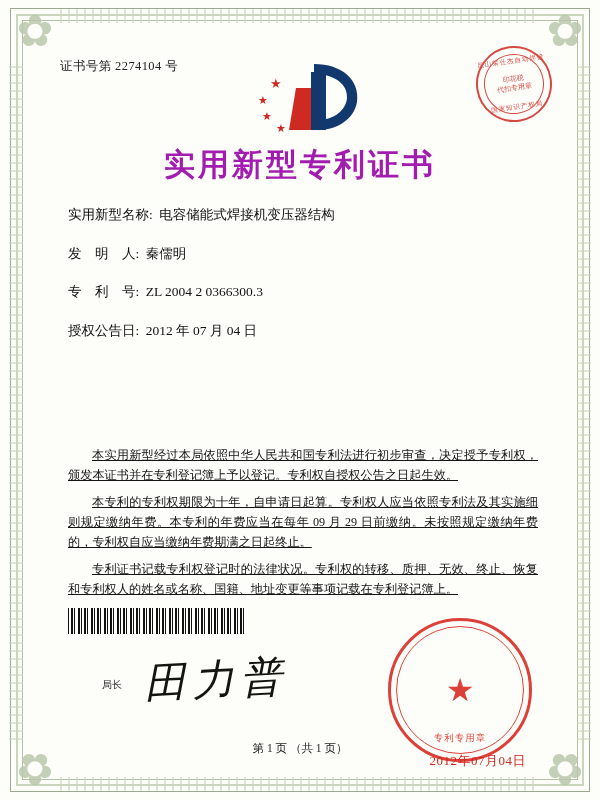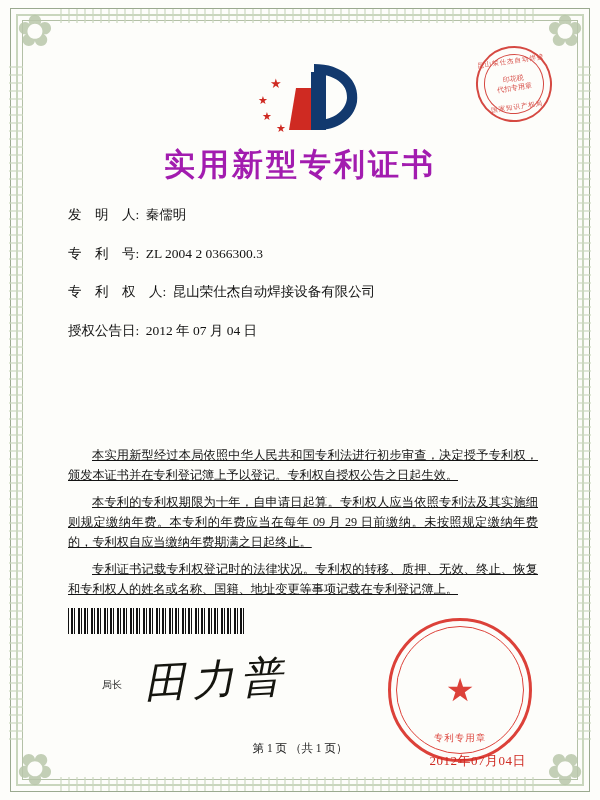--- a/index.html
+++ b/index.html
@@ -301,20 +301,21 @@
   <div class="guilloche-left"></div>
   <div class="guilloche-right"></div>
 
   <div class="corner corner-tl">✿</div>
   <div class="corner corner-tr">✿</div>
   <div class="corner corner-bl">✿</div>
   <div class="corner corner-br">✿</div>
 
   <div class="content">
 
+    <div class="cert-number">证书号第 2274104 号</div>
 
     <div class="logo">
       <svg width="112" height="78" viewBox="0 0 112 78" xmlns="http://www.w3.org/2000/svg">
         <path d="M58 6 C86 6 104 22 101 44 C98 62 80 72 62 72 L62 62 C78 62 90 52 91 40 C92 26 78 16 58 16 Z" fill="#12396e"></path>
         <path d="M55 14 L70 14 L70 72 L55 72 Z" fill="#12396e"></path>
         <path d="M40 30 L55 30 L55 72 L33 72 Z" fill="#cf2a22"></path>
         <g fill="#cf2a22">
           <text x="14" y="30" font-size="13" font-family="DejaVu Sans, sans-serif">★</text>
           <text x="2" y="46" font-size="11" font-family="DejaVu Sans, sans-serif">★</text>
           <text x="6" y="62" font-size="11" font-family="DejaVu Sans, sans-serif">★</text>
@@ -327,32 +328,32 @@
       <div class="ts-inner"></div>
       <div class="ts-arc-top">昆山荣仕杰自动焊接</div>
       <div class="ts-text">印花税<br>代扣专用章</div>
       <div class="ts-arc-bottom">国家知识产权局</div>
     </div>
 
     <div class="title">实用新型专利证书</div>
 
     <div class="fields">
       <div class="field">
+        <span class="field-label">实用新型名称:</span>
+        <span class="field-value">电容储能式焊接机变压器结构</span>
+      </div>
+      <div class="field">
         <span class="field-label">发　明　人:</span>
         <span class="field-value">秦儒明</span>
       </div>
       <div class="field">
         <span class="field-label">专　利　号:</span>
         <span class="field-value">ZL 2004 2 0366300.3</span>
       </div>
       <div class="field">
-        <span class="field-label">专　利　权　人:</span>
-        <span class="field-value">昆山荣仕杰自动焊接设备有限公司</span>
-      </div>
-      <div class="field">
         <span class="field-label">授权公告日:</span>
         <span class="field-value">2012 年 07 月 04 日</span>
       </div>
     </div>
 
     <div class="paragraphs">
       <p>本实用新型经过本局依照中华人民共和国专利法进行初步审查，决定授予专利权，颁发本证书并在专利登记簿上予以登记。专利权自授权公告之日起生效。</p>
       <p>本专利的专利权期限为十年，自申请日起算。专利权人应当依照专利法及其实施细则规定缴纳年费。本专利的年费应当在每年 09 月 29 日前缴纳。未按照规定缴纳年费的，专利权自应当缴纳年费期满之日起终止。</p>
       <p>专利证书记载专利权登记时的法律状况。专利权的转移、质押、无效、终止、恢复和专利权人的姓名或名称、国籍、地址变更等事项记载在专利登记簿上。</p>
     </div>

